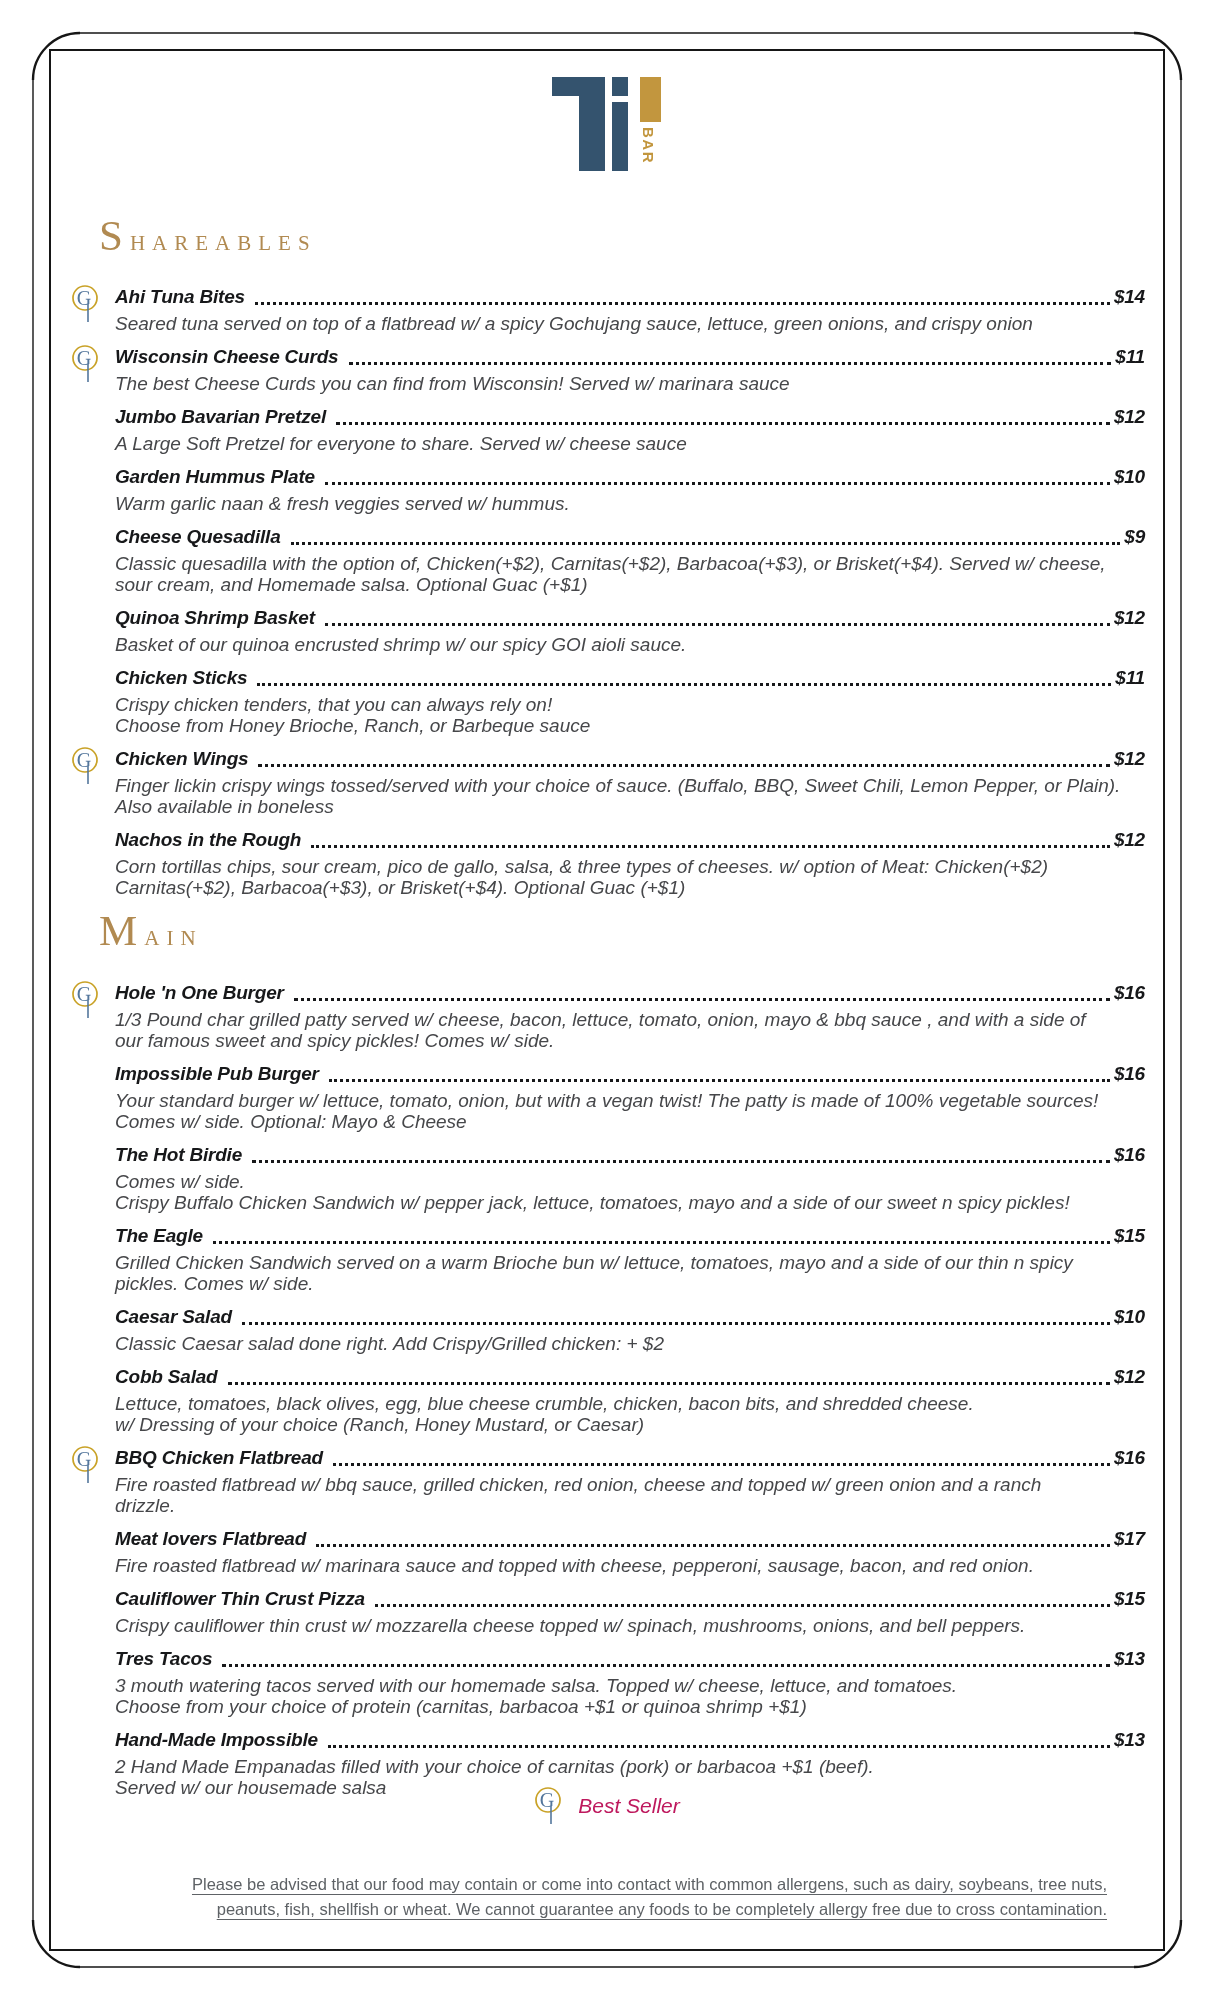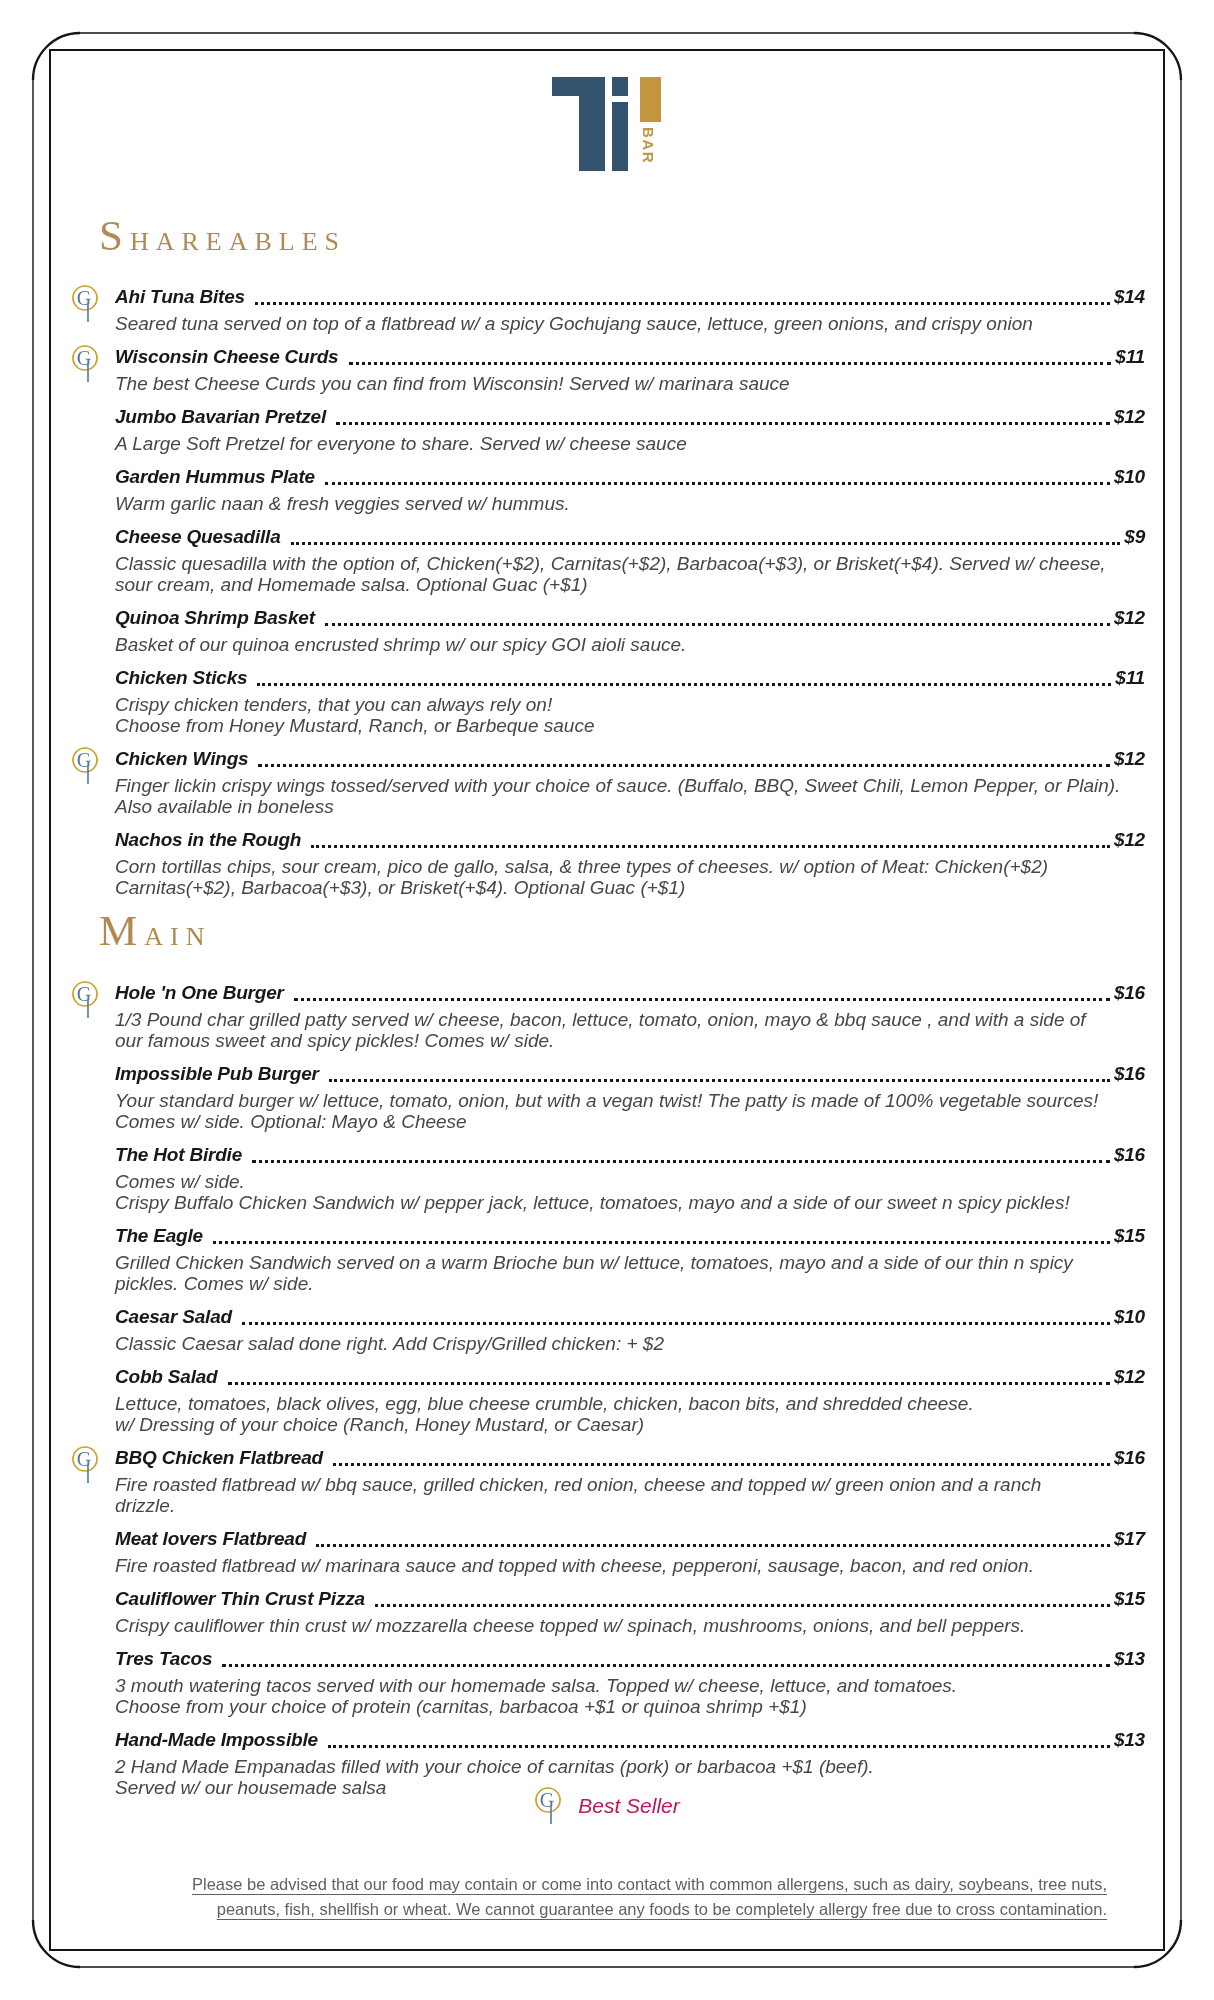--- a/index.html
+++ b/index.html
@@ -7,21 +7,21 @@
     --icon-gold:#c9a227; --icon-blue:#53769c;
     --ink:#17181a; --desc:#46474a; --disclaimer:#5e6266;
   }
   html,body{margin:0;padding:0;}
   body{width:1214px;height:2000px;background:#ffffff;position:relative;
        font-family:"Liberation Sans",sans-serif;overflow:hidden;}
   .frame{position:absolute;left:0;top:0;width:1214px;height:2000px;pointer-events:none;}
   .logo-wrap{position:absolute;top:64px;left:0;right:0;display:flex;justify-content:center;}
   .content{position:absolute;top:208px;left:115px;right:69px;}
   .section-title{font-family:"Liberation Serif",serif;color:var(--gold);
-       font-size:26px;font-weight:500;letter-spacing:7px;text-transform:uppercase;
+       font-size:21px;font-weight:500;letter-spacing:7px;text-transform:uppercase;
        margin:4px 0 24px -16px;line-height:1.1;}
   .section-title::first-letter{font-size:43px;}
   .item{position:relative;margin-bottom:9px;}
   .item-line{display:flex;align-items:flex-end;font-style:italic;font-weight:bold;
        font-size:19px;color:var(--ink);letter-spacing:-0.2px;line-height:28px;}
   .item-name{white-space:nowrap;}
   .dots{flex:1;border-bottom:3px dotted var(--ink);margin:0 4px 6px 10px;min-width:30px;}
   .price{white-space:nowrap;}
   .desc{font-style:italic;color:var(--desc);font-size:19px;line-height:21px;margin-top:2px;}
   .bs-icon{position:absolute;left:-44px;top:1px;}
@@ -130,21 +130,21 @@
           </div>
         </div>
         <div class="item">
           <div class="item-line">
             <span class="item-name">Chicken Sticks</span>
             <span class="dots"></span>
             <span class="price">$11</span>
           </div>
           <div class="desc">
             <div>Crispy chicken tenders, that you can always rely on!</div>
-            <div>Choose from Honey Mustard, Ranch, or Barbeque sauce</div>
+            <div>Choose from Honey Brioche, Ranch, or Barbeque sauce</div>
           </div>
         </div>
         <div class="item">
           <svg class="bs-icon" width="30" height="40" viewBox="0 0 30 40" xmlns="http://www.w3.org/2000/svg">
     <circle cx="14" cy="14" r="12" fill="none" stroke="var(--icon-gold)" stroke-width="1.7"></circle>
     <text x="13" y="21" text-anchor="middle" font-family="Liberation Serif, serif" font-size="20" fill="var(--icon-blue)">G</text>
     <path d="M17 20 L17 38" stroke="var(--icon-blue)" stroke-width="1.6" fill="none"></path>
   </svg>
           <div class="item-line">
             <span class="item-name">Chicken Wings</span>

